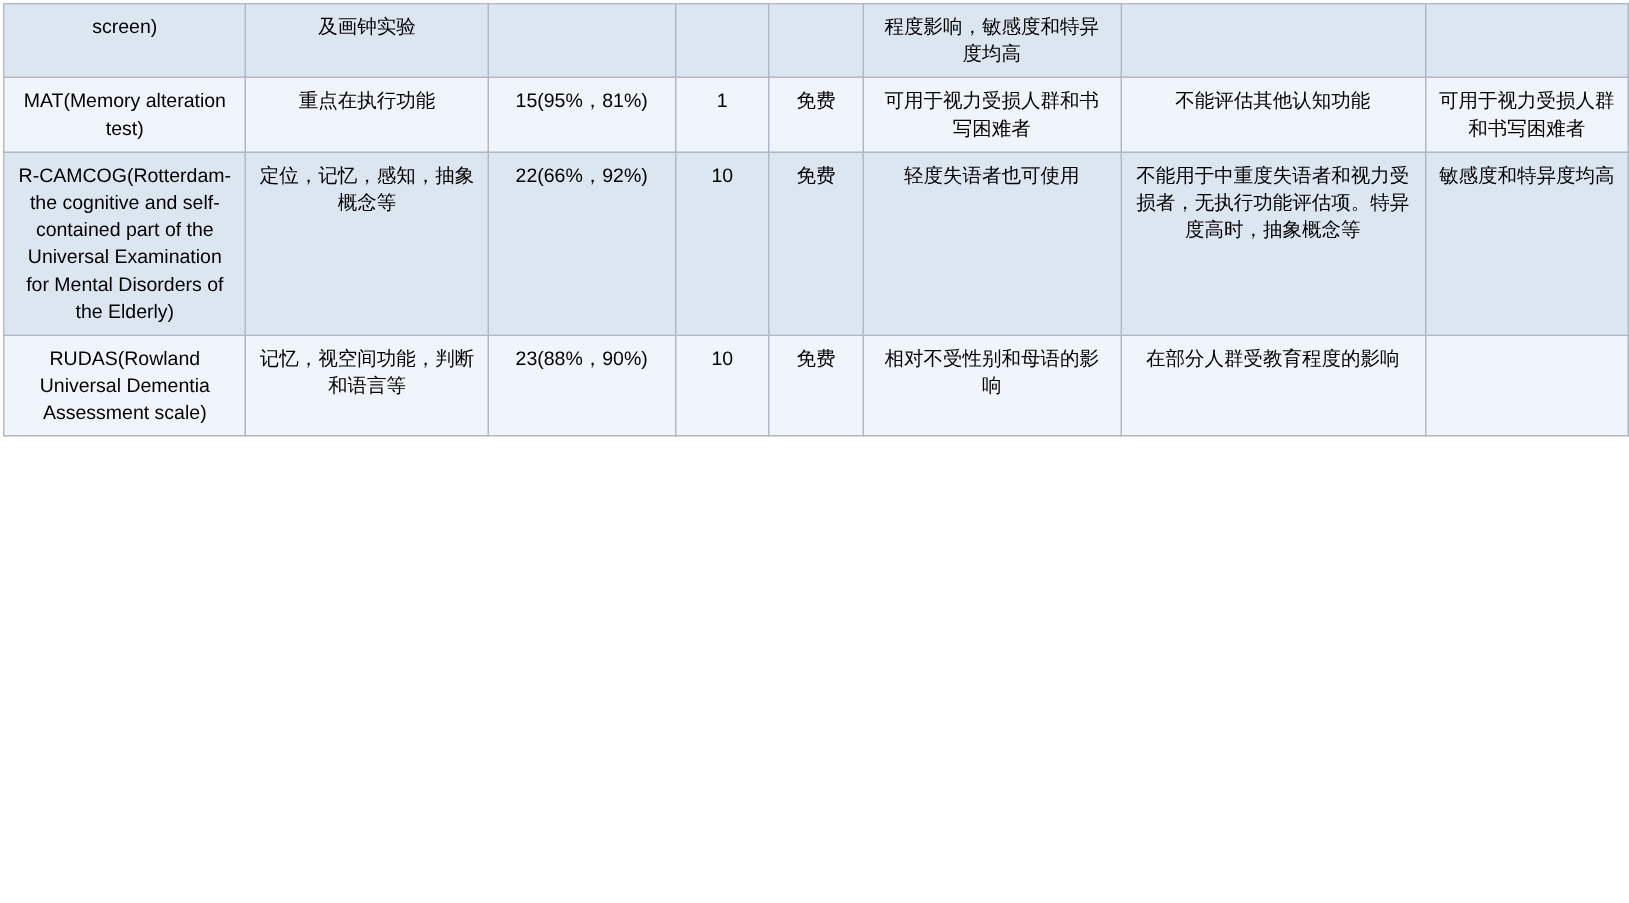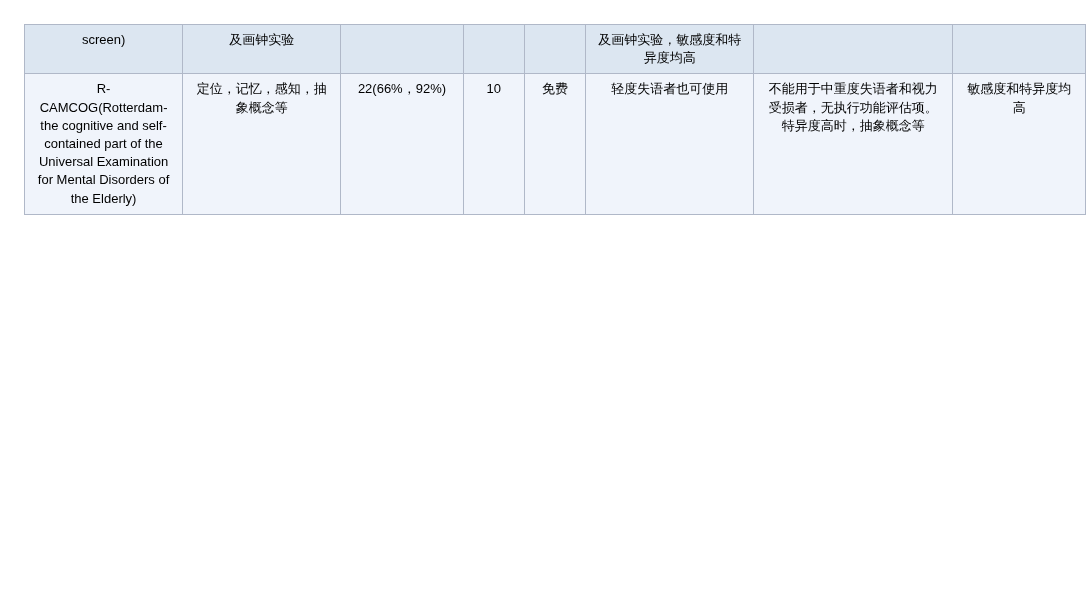--- a/index.html
+++ b/index.html
@@ -1,18 +1,18 @@
 <!DOCTYPE html>
 <html><head>
   <meta charset="utf-8">
   <style>
     * {
       box-sizing: border-box;
       margin: 0;
-      padding: 12px;
+      padding: 1px;
     }
     body {
       font-family: Arial, sans-serif;
       font-size: 13px;
       background: #fff;
       width: 1086px;
     }
     table {
       width: 100%;
       border-collapse: collapse;
@@ -55,28 +55,48 @@
       <col>
       <col>
   </colgroup>
   <tbody id="table-body">
   <tr>
         <td>screen)</td>
         <td>及画钟实验</td>
         <td></td>
         <td></td>
         <td></td>
-        <td>及画钟实验，敏感度和特异度均高</td>
+        <td>程度影响，敏感度和特异度均高</td>
         <td></td>
         <td></td>
+      </tr>
+      <tr>
+        <td>MAT(Memory alteration test)</td>
+        <td>重点在执行功能</td>
+        <td>15(95%，81%)</td>
+        <td>1</td>
+        <td>免费</td>
+        <td>可用于视力受损人群和书写困难者</td>
+        <td>不能评估其他认知功能</td>
+        <td>可用于视力受损人群和书写困难者</td>
       </tr>
       <tr>
         <td>R-CAMCOG(Rotterdam- the cognitive and self-contained part of the Universal Examination for Mental Disorders of the Elderly)</td>
         <td>定位，记忆，感知，抽象概念等</td>
         <td>22(66%，92%)</td>
         <td>10</td>
         <td>免费</td>
         <td>轻度失语者也可使用</td>
         <td>不能用于中重度失语者和视力受损者，无执行功能评估项。特异度高时，抽象概念等</td>
         <td>敏感度和特异度均高</td>
       </tr>
+      <tr>
+        <td>RUDAS(Rowland Universal Dementia Assessment scale)</td>
+        <td>记忆，视空间功能，判断和语言等</td>
+        <td>23(88%，90%)</td>
+        <td>10</td>
+        <td>免费</td>
+        <td>相对不受性别和母语的影响</td>
+        <td>在部分人群受教育程度的影响</td>
+        <td></td>
+      </tr>
     </tbody>
 </table>
 
 </body></html>

